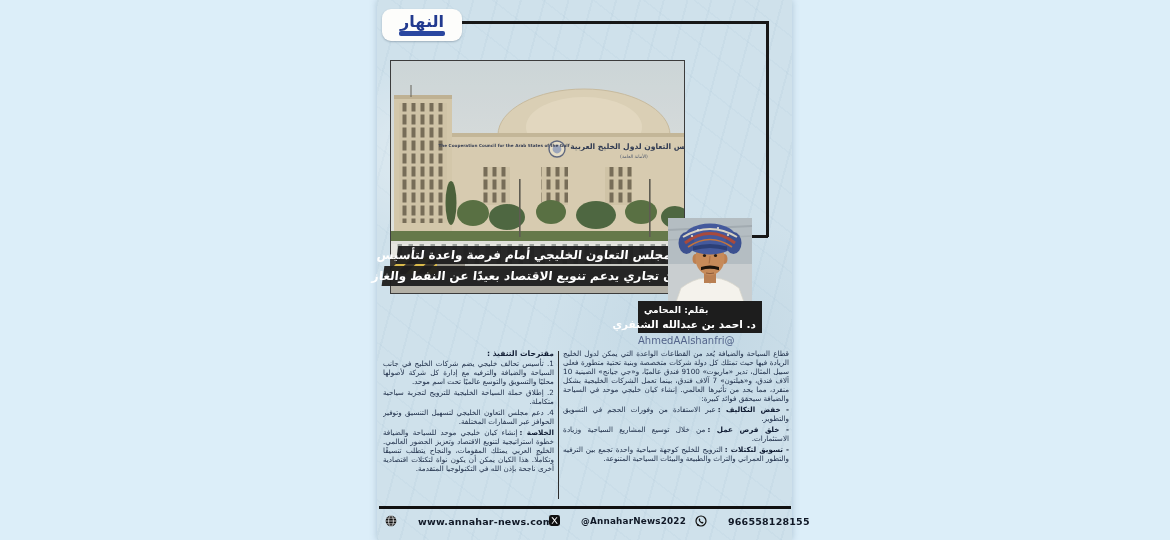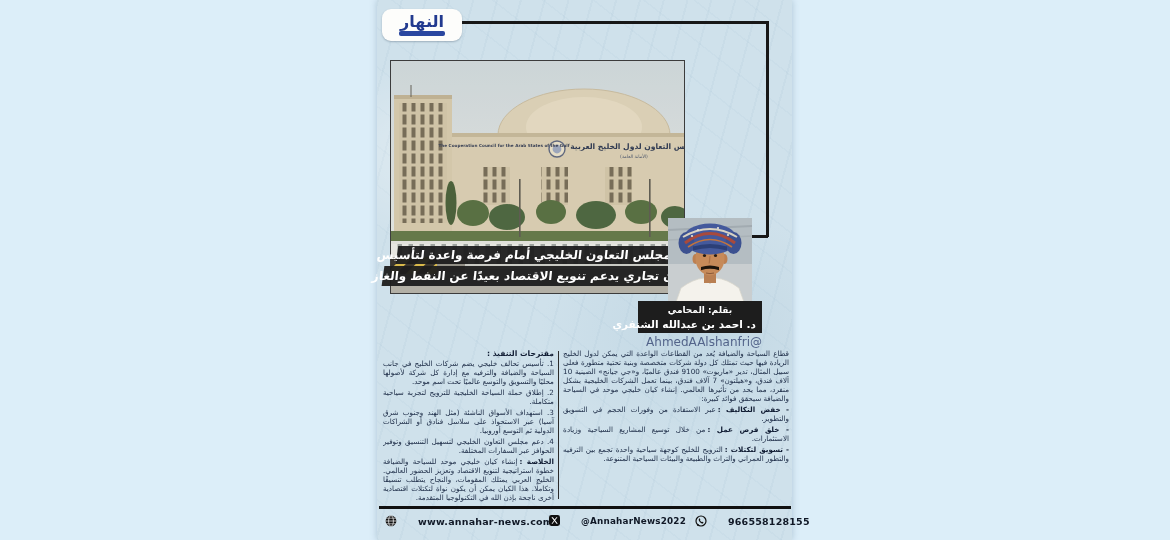--- a/index.html
+++ b/index.html
@@ -33,25 +33,25 @@
   .bar{position:absolute;background:rgba(30,30,30,.95);color:#ffffff;display:flex;align-items:center;
     justify-content:center;z-index:2;transform:skewX(-8deg);direction:rtl;}
   .bar span{font-weight:bold;font-size:12px;white-space:nowrap;transform:skewX(2deg);}
   .bar1{left:20px;top:246px;width:282px;height:18px;}
   .bar2{left:6px;top:266px;width:296px;height:20px;}
   
   .portrait{position:absolute;left:291px;top:218px;width:84px;height:84px;z-index:3;overflow:hidden;}
   
   .byline{position:absolute;left:261px;top:301px;width:124px;height:32px;background:#1d1d1d;z-index:3;
     color:#fff;direction:rtl;display:flex;flex-direction:column;justify-content:center;
-    padding:0 6px;box-sizing:border-box;text-align:center;}
+    padding:0 6px;box-sizing:border-box;text-align:left;}
   .byline-prefix{font-size:9px;font-weight:bold;line-height:13px;}
   .byline-name{font-size:10.5px;font-weight:bold;line-height:14px;white-space:nowrap;}
-  .handle{position:absolute;left:261px;top:335px;width:124px;font-size:12px;color:#53648a;
-    direction:rtl;text-align:right;z-index:3;}
+  .handle{position:absolute;left:261px;top:335px;width:124px;font-size:10px;color:#53648a;
+    direction:rtl;text-align:left;z-index:3;}
   
   .body{position:absolute;left:6px;top:349px;width:406px;height:156px;display:flex;direction:rtl;
     overflow:hidden;color:#1c2b46;}
   .col{text-align:justify;font-size:7.2px;line-height:9px;direction:rtl;}
   .col-right{width:226px;}
   .col-left{width:171px;}
   .divider{width:1.2px;background:#2c2c2c;margin:2px 4px 6px 4px;}
   .para{margin:0 0 2px 0;}
   .term{font-weight:bold;color:#101c33;margin-inline-end:2px;}
   .col-title{font-weight:bold;color:#101c33;font-size:7.6px;margin-bottom:1px;}
@@ -209,21 +209,20 @@
         <p class="para">قطاع السياحة والضيافة يُعد من القطاعات الواعدة التي يمكن لدول الخليج الريادة فيها حيث تمتلك كل دولة شركات متخصصة وبنية تحتية متطورة فعلى سبيل المثال، تدير «ماريوت» 9100 فندق عالميًا، و«جي جيانج» الصينية 10 آلاف فندق، و«هيلتون» 7 آلاف فندق، بينما تعمل الشركات الخليجية بشكل منفرد، مما يحد من تأثيرها العالمي. إنشاء كيان خليجي موحد في السياحة والضيافة سيحقق فوائد كبيرة:</p>
         <p class="para"><span class="term">- خفض التكاليف :</span><span>عبر الاستفادة من وفورات الحجم في التسويق والتطوير.</span></p>
         <p class="para"><span class="term">- خلق فرص عمل :</span><span>من خلال توسيع المشاريع السياحية وزيادة الاستثمارات.</span></p>
         <p class="para"><span class="term">- تسويق لتكتلات :</span><span>الترويج للخليج كوجهة سياحية واحدة تجمع بين الترفيه والتطور العمراني والتراث والطبيعة والبيئات السياحية المتنوعة.</span></p>
       </div>
       <div class="divider"></div>
       <div class="col col-left">
         <div class="col-title">مقترحات التنفيذ :</div>
         <p class="para">1. تأسيس تحالف خليجي يضم شركات الخليج في جانب السياحة والضيافة والترفيه مع إدارة كل شركة لأصولها محليًا والتسويق والتوسع عالميًا تحت اسم موحد.</p>
         <p class="para">2. إطلاق حملة السياحة الخليجية للترويج لتجربة سياحية متكاملة.</p>
-        <p class="para">3. استهداف الأسواق الناشئة (مثل الهند وجنوب شرق آسيا) عبر الاستحواذ على سلاسل فنادق أو الشراكات الدولية ثم التوسع أوروبيا.</p>
         <p class="para">4. دعم مجلس التعاون الخليجي لتسهيل التنسيق وتوفير الحوافز عبر السفارات المختلفة.</p>
         <p class="para"><span class="term">الخلاصة :</span><span>إنشاء كيان خليجي موحد للسياحة والضيافة خطوة استراتيجية لتنويع الاقتصاد وتعزيز الحضور العالمي. الخليج العربي يمتلك المقومات، والنجاح يتطلب تنسيقًا وتكاملًا. هذا الكيان يمكن أن يكون نواة لتكتلات اقتصادية أخرى ناجحة بإذن الله في التكنولوجيا المتقدمة.</span></p>
       </div>
     </div>
 
     <div class="footer-line"></div>
 
     <div class="footer-item fi-site">
       <span class="icon-box">
         <svg width="12" height="12" viewBox="0 0 12 12">

